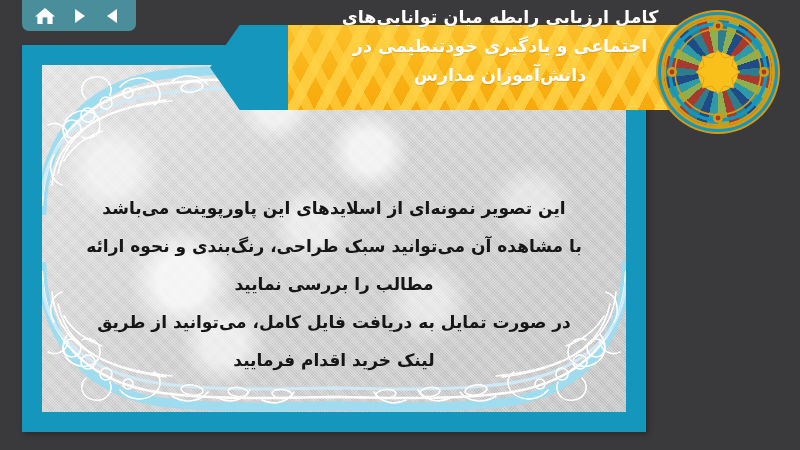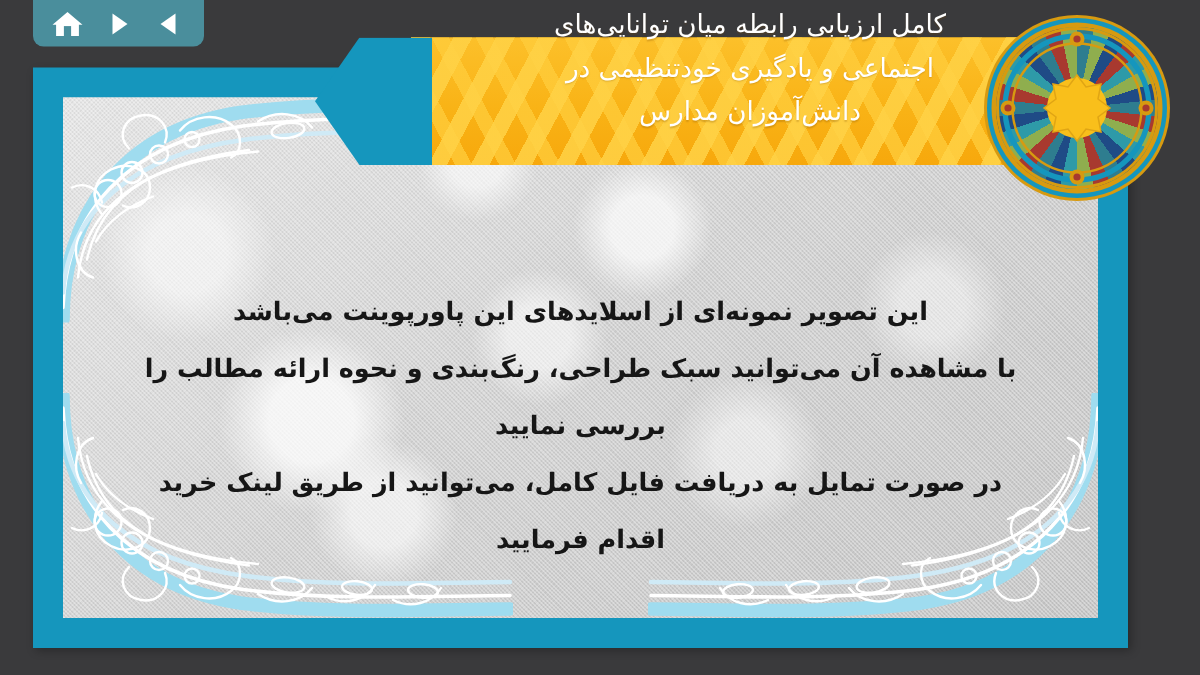--- a/index.html
+++ b/index.html
@@ -70,21 +70,21 @@
   }
 
   #title-text {
     position:absolute;
     left:60px; top:-22px;
     width:460px;
     text-align:center;
     color:#ffffff;
     font-size:17.5px;
     line-height:29px;
-    font-weight:normal;
+    font-weight:bold;
     direction:rtl;
     letter-spacing:0;
     text-shadow:0 1px 1px rgba(120,70,0,.25);
     z-index:25;
     white-space:pre-line;
   }
 
   
   #medallion {
     position:absolute;
@@ -111,21 +111,21 @@
       0 0 0 3px #d79a10,
       0 0 0 6px #1596bd,
       0 0 0 8px #d79a10;
   }
   #medallion svg { position:absolute; left:0; top:0; }
 
   
   #frame {
     position:absolute;
     left:22px; top:45px;
-    width:730px; height:387px;
+    width:624px; height:387px;
     background:#1596bd;
     z-index:10;
     box-shadow:2px 2px 6px rgba(0,0,0,.30);
   }
   #frame-inner {
     position:absolute;
     left:20px; top:20px;
     right:20px; bottom:20px;
     background-color:#d8d8d8;
     background-image:

